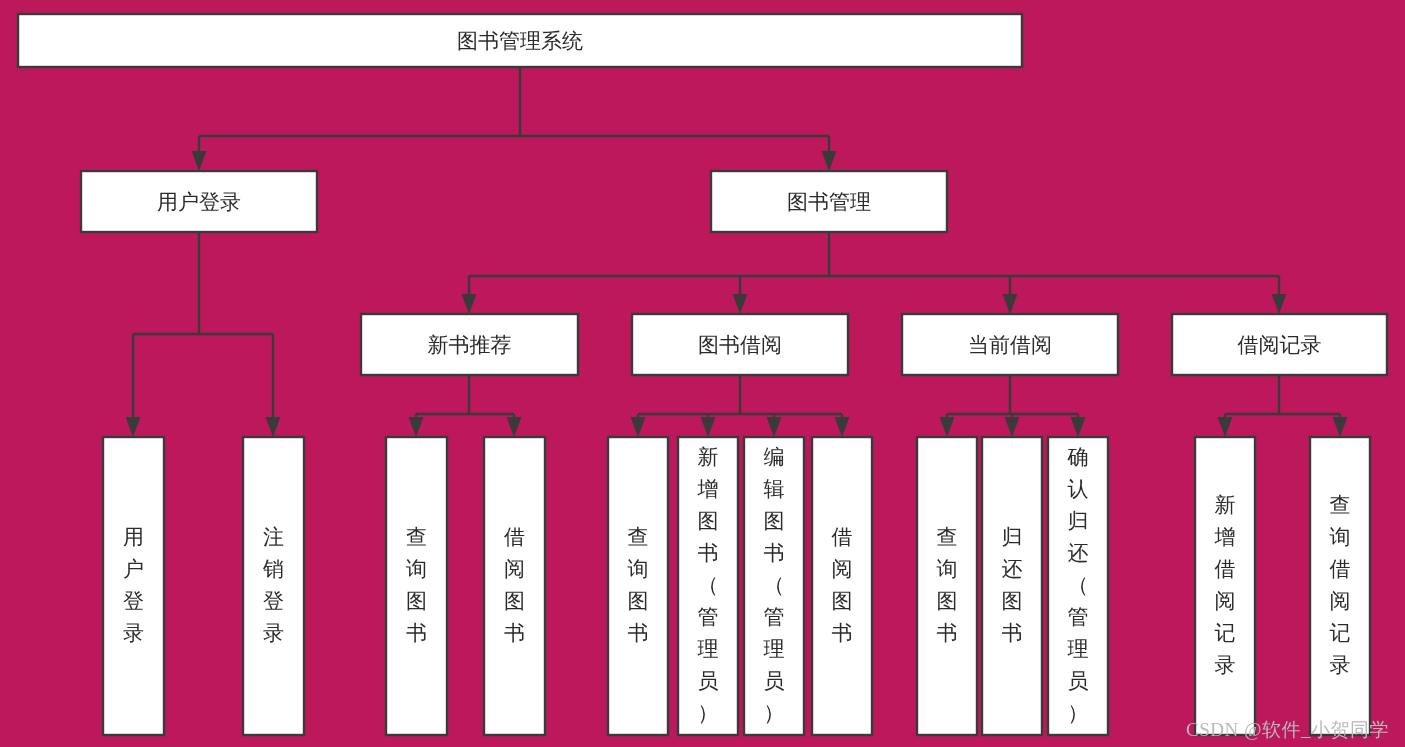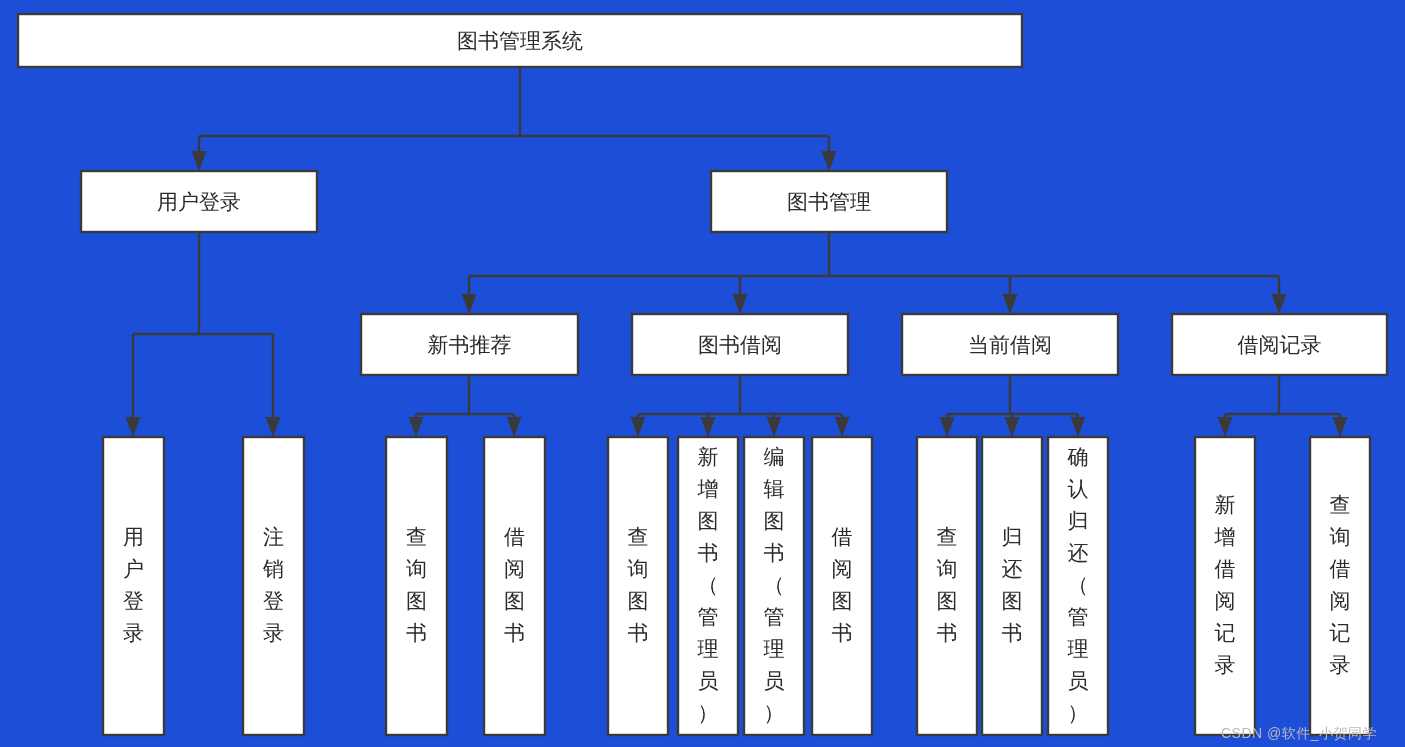--- a/index.html
+++ b/index.html
@@ -10,21 +10,21 @@
   body {
     width: 1405px;
     height: 747px;
     font-family: "Liberation Sans", sans-serif;
     overflow: hidden;
   }
   #diagram-root {
     position: relative;
     width: 1405px;
     height: 747px;
-    background: #1d4ed8;
+    background: #be185d;
   }
   svg#tree-svg {
     position: absolute;
     left: 0;
     top: 0;
     width: 1405px;
     height: 747px;
     display: block;
   }
   .node-box {
@@ -51,24 +51,24 @@
   }
   .node-label-v {
     font-family: "DejaVu Sans", "Liberation Sans", sans-serif;
     font-size: 21px;
     fill: #2b2b2b;
     text-anchor: middle;
     dominant-baseline: middle;
   }
   .watermark {
     position: absolute;
-    right: 28px;
+    right: 16px;
     bottom: 4px;
-    font-family: Liberation Sans, sans-serif;
-    font-size: 14px;
+    font-family: Liberation Serif, serif;
+    font-size: 19px;
     color: #b9b9b9;
     white-space: nowrap;
     letter-spacing: 0.5px;
     user-select: none;
   }
 </style>
 </head>
 <body>
 
 <div id="diagram-root">

